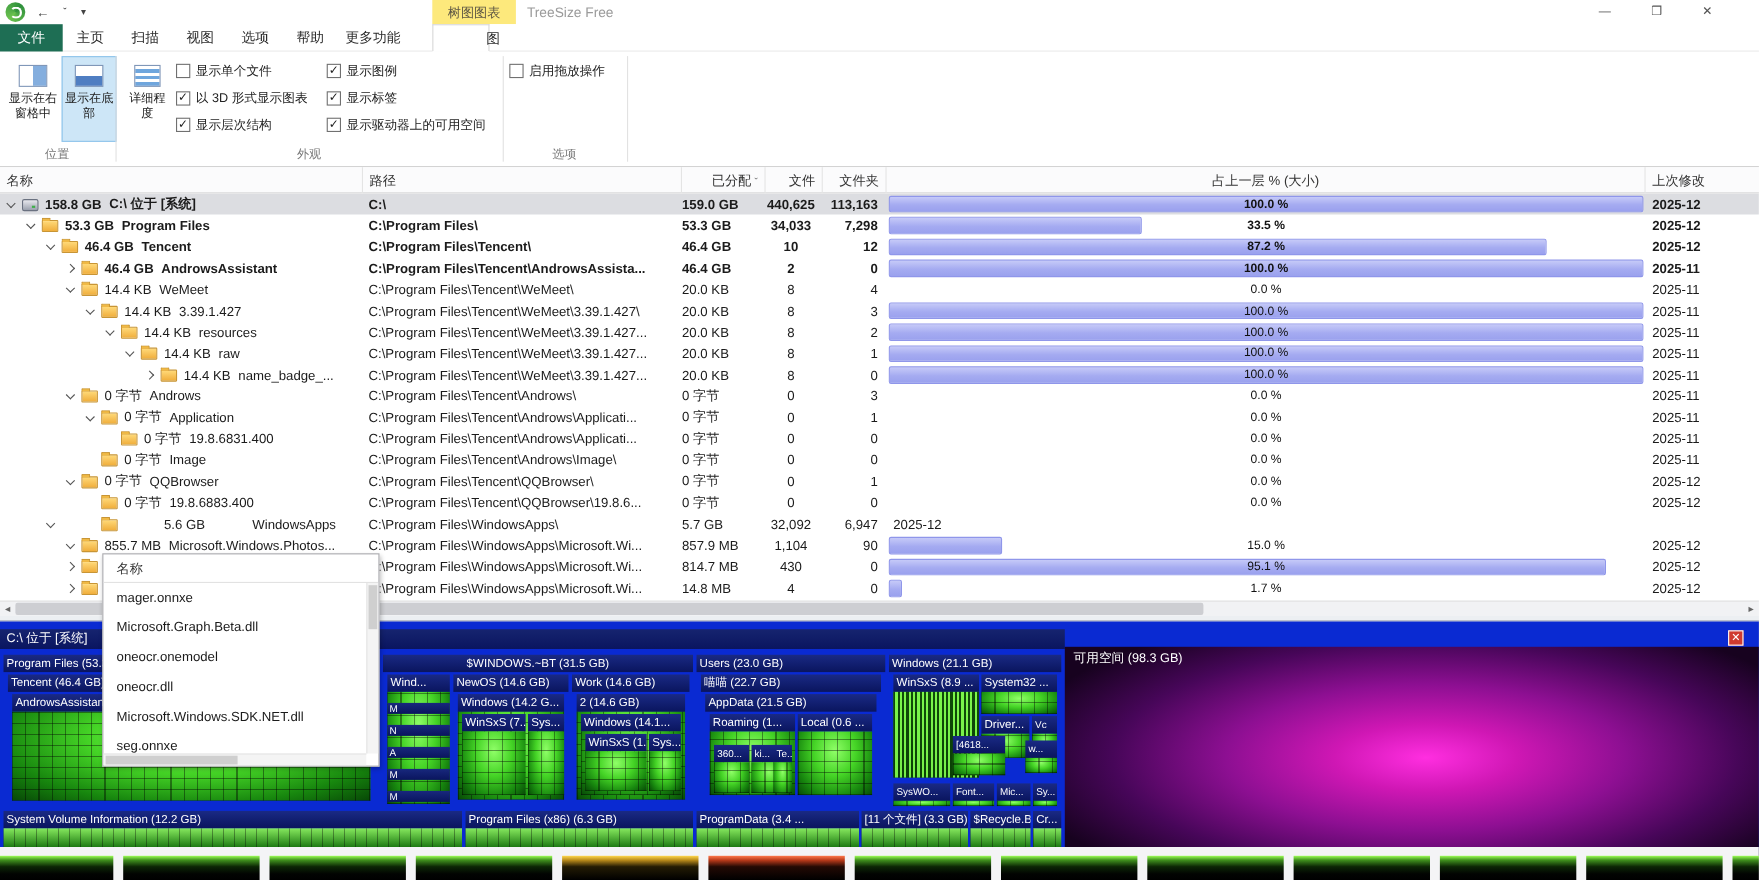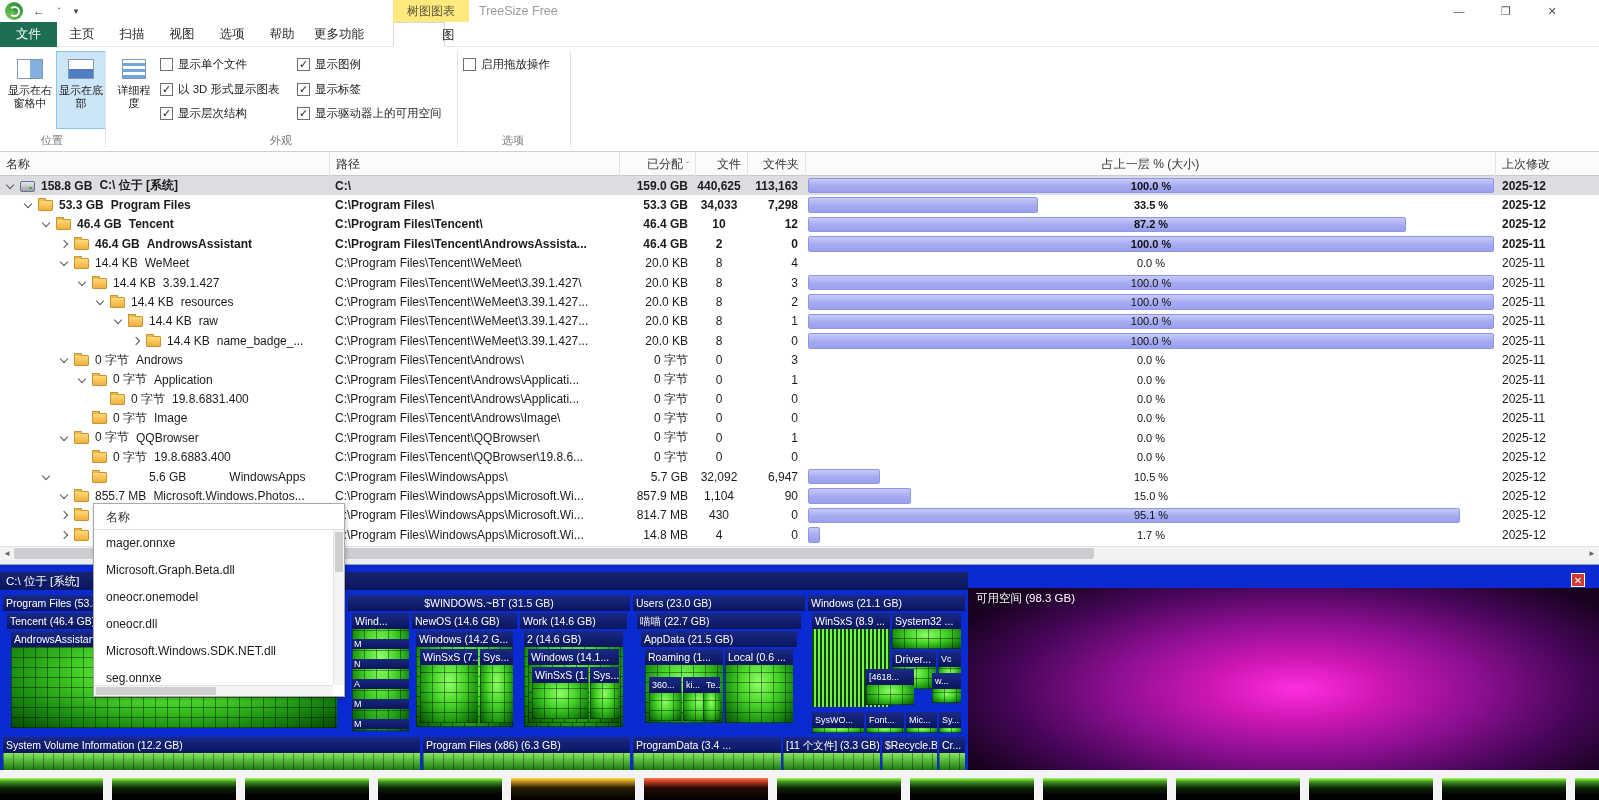--- a/index.html
+++ b/index.html
@@ -53,21 +53,21 @@
   .th-pct{left:806px;width:690px;text-align:center;}
   .th-mod{left:1496px;width:103px;border-right:none;}
   .sortch{font-size:9px;color:#777;margin-left:3px;}
 
   .rows{position:absolute;top:176px;left:0;right:0;height:370px;overflow:hidden;background:#fff;}
   .trow{position:absolute;left:0;right:0;height:19.4px;display:flex;font-size:12px;color:#1b1b1b;align-items:center;}
   .trow.sel{background:#dcdde1;}
   .trow.bold{font-weight:bold;}
   .c-name{width:330px;display:flex;align-items:center;overflow:hidden;white-space:nowrap;flex:none;}
   .c-path{width:290px;overflow:hidden;white-space:nowrap;padding-left:5px;flex:none;}
-  .c-alloc{width:76px;text-align:right;padding-right:8px;flex:none;}
+  .c-alloc{width:76px;text-align:left;padding-right:8px;flex:none;}
   .c-files{width:52px;text-align:center;padding-right:6px;flex:none;}
   .c-folders{width:58px;text-align:right;padding-right:8px;flex:none;}
   .c-pct{width:690px;position:relative;height:100%;flex:none;}
   .c-mod{width:103px;padding-left:6px;overflow:hidden;white-space:nowrap;flex:none;}
   .exp{width:16px;height:16px;flex:none;display:flex;align-items:center;justify-content:center;}
   .exp i{width:6px;height:6px;border-right:1.4px solid #555;border-bottom:1.4px solid #555;display:block;}
   .exp.open i{transform:rotate(45deg);margin-top:-2px;}
   .exp.closed i{transform:rotate(-45deg);}
   .ficon{width:15px;height:11px;background:linear-gradient(180deg,#ffd978,#f0ae3c);border:1px solid #c89535;
         border-radius:1px;position:relative;margin:1px 2px 0 2px;flex:none;}
@@ -501,24 +501,20 @@
             <i></i>
           </span>
           <span class="ficon"></span>
           <span class="szt">5.6 GB</span>
           <span class="nmt">WindowsApps</span>
         </div>
         <div class="c-path">C:\Program Files\WindowsApps\</div>
         <div class="c-alloc">5.7 GB</div>
         <div class="c-files">32,092</div>
         <div class="c-folders">6,947</div>
-        <div class="c-pct">
-          <div class="pbar" style="width: calc(10.5% - 0.42px);"></div>
-          <div class="plabel">10.5 %</div>
-        </div>
         <div class="c-mod">2025-12</div>
       </div>
       <div class="trow" style="top: 310.4px;">
         <div class="c-name" style="padding-left: 56px;">
           <span class="exp open">
             <i></i>
           </span>
           <span class="ficon"></span>
           <span class="szt">855.7 MB</span>
           <span class="nmt">Microsoft.Windows.Photos...</span>

